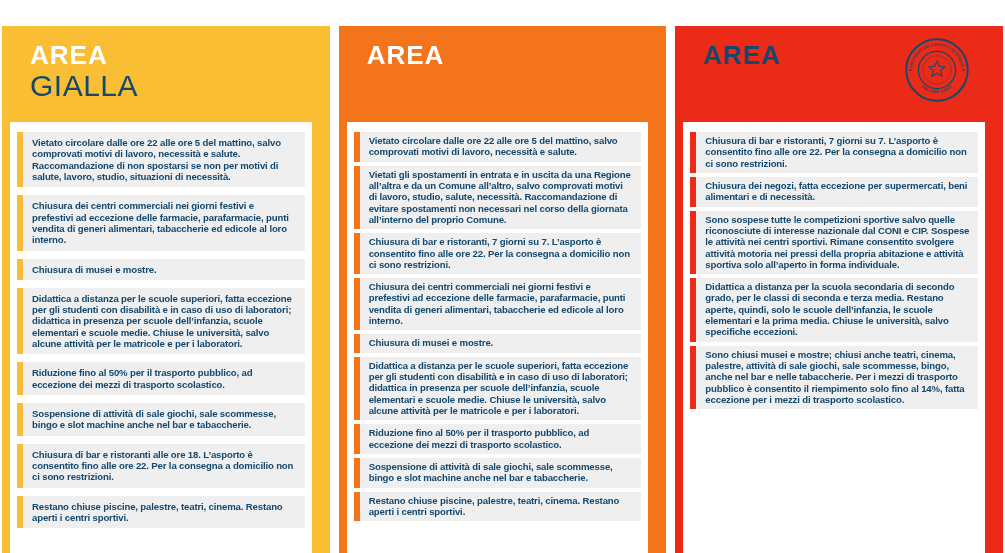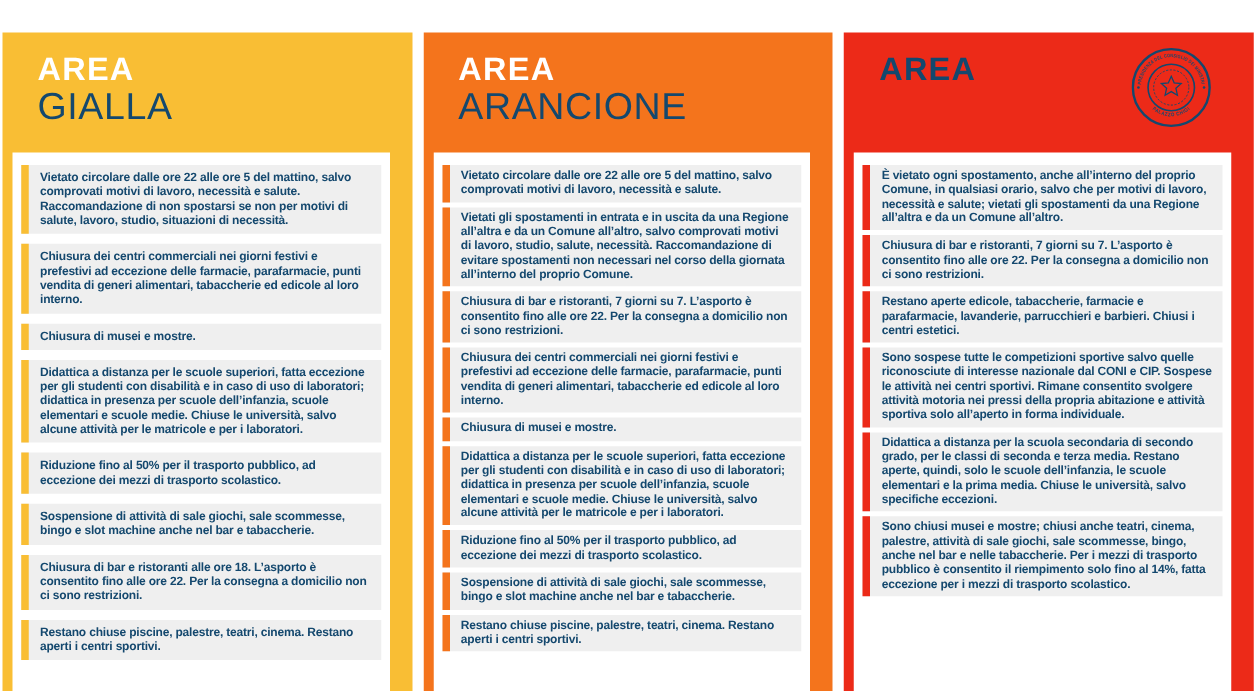--- a/index.html
+++ b/index.html
@@ -91,21 +91,20 @@
         <div class="item">
           <span class="item-bar"></span>
           <p class="item-text">Restano chiuse piscine, palestre, teatri, cinema. Restano aperti i centri sportivi.</p>
         </div>
       </div>
   </section>
 
   <section class="panel" style="--panel-color: #F4741C; --t1-color: #FFFFFF; --t2-color: #14486E;">
     <header class="panel-header">
       <span class="title-line1">AREA</span>
-      <span class="title-line2">ARANCIONE</span>
     </header>
     <div class="panel-body compact">
 
         <div class="item">
           <span class="item-bar"></span>
           <p class="item-text">Vietato circolare dalle ore 22 alle ore 5 del mattino, salvo comprovati motivi di lavoro, necessità e salute.</p>
         </div>
 
         <div class="item">
           <span class="item-bar"></span>
@@ -166,35 +165,31 @@
         </text>
         <text font-size="6.4" font-weight="bold" fill="#14486E" letter-spacing="0.8">
           <textPath href="#sealBottom" startOffset="50%" text-anchor="middle" textLength="52" lengthAdjust="spacingAndGlyphs">PALAZZO CHIGI</textPath>
         </text>
         <circle cx="9" cy="50" r="1.6" fill="#14486E"></circle>
         <circle cx="91" cy="50" r="1.6" fill="#14486E"></circle>
       </svg>
     </header>
     <div class="panel-body compact">
 
-        <div class="item">
-          <span class="item-bar"></span>
-          <p class="item-text">È vietato ogni spostamento, anche all’interno del proprio Comune, in qualsiasi orario, salvo che per motivi di lavoro, necessità e salute; vietati gli spostamenti da una Regione all’altra e da un Comune all’altro.</p>
-        </div>
 
         <div class="item">
           <span class="item-bar"></span>
           <p class="item-text">Chiusura di bar e ristoranti, 7 giorni su 7. L’asporto è consentito fino alle ore 22. Per la consegna a domicilio non ci sono restrizioni.</p>
         </div>
 
-
-        <div class="item">
-          <span class="item-bar"></span>
-          <p class="item-text">Restano aperte edicole, tabaccherie, farmacie e parafarmacie, lavanderie, parrucchieri e barbieri. Chiusi i centri estetici.</p>
-        </div>
+        <div class="item">
+          <span class="item-bar"></span>
+          <p class="item-text">Chiusura dei negozi, fatta eccezione per supermercati, beni alimentari e di necessità.</p>
+        </div>
+
 
         <div class="item">
           <span class="item-bar"></span>
           <p class="item-text">Sono sospese tutte le competizioni sportive salvo quelle riconosciute di interesse nazionale dal CONI e CIP. Sospese le attività nei centri sportivi. Rimane consentito svolgere attività motoria nei pressi della propria abitazione e attività sportiva solo all’aperto in forma individuale.</p>
         </div>
 
         <div class="item">
           <span class="item-bar"></span>
           <p class="item-text">Didattica a distanza per la scuola secondaria di secondo grado, per le classi di seconda e terza media. Restano aperte, quindi, solo le scuole dell’infanzia, le scuole elementari e la prima media. Chiuse le università, salvo specifiche eccezioni.</p>
         </div>

